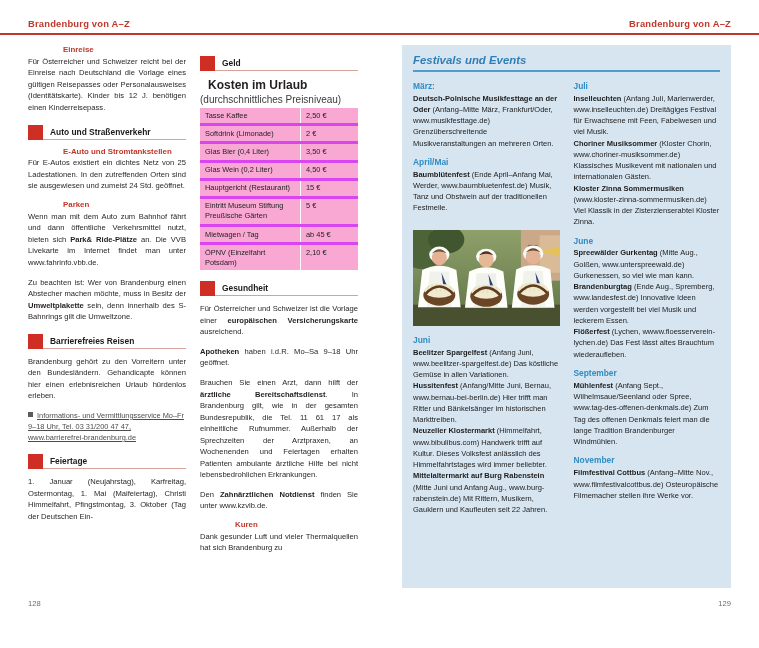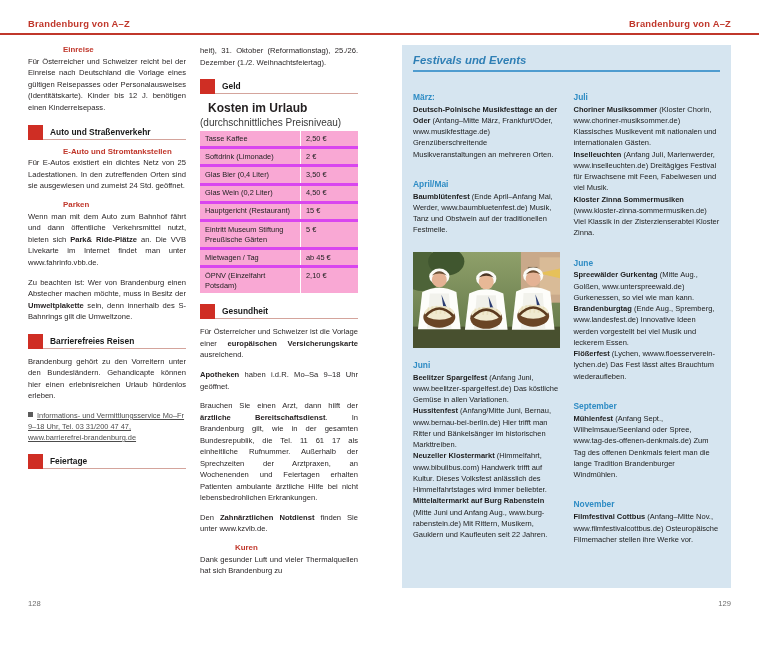--- a/index.html
+++ b/index.html
@@ -168,21 +168,21 @@
   }
   .fest-cols {
     display: flex;
     gap: 14px;
   }
   .fest-col { width: 152px; }
   .month {
     font-size: 8.4px;
     font-weight: bold;
     color: #2f8cc4;
-    margin: 12px 0 1px 0;
+    margin: 1px 0 1px 0;
     line-height: 1.3;
   }
   .fest-p {
     font-size: 7.5px;
     line-height: 1.5;
     margin: 0 0 0 0;
     color: #1d1d1d;
   }
   .fest-p + .fest-p { margin-top: 0; }
   .fest-gap { height: 7px; }
@@ -240,25 +240,25 @@
           <span class="marker"></span>
           <span class="htext">Barrierefreies Reisen</span>
         </div>
         <p class="body">Brandenburg gehört zu den Vorreitern unter den Bundesländern. Gehandicapte können hier einen erlebnisreichen Urlaub hürdenlos erleben.</p>
         <p class="bulleted"><span class="sq"></span><span>Informations- und Vermittlungsservice Mo–Fr 9–18 Uhr, Tel. 03 31/200 47 47, www.barrierefrei-brandenburg.de</span></p>
 
         <div class="secthead">
           <span class="marker"></span>
           <span class="htext">Feiertage</span>
         </div>
+        <p class="body">1. Januar (Neujahrstag), Karfreitag, Ostermontag, 1. Mai (Maifeiertag), Christi Himmelfahrt, Pfingstmontag, 3. Oktober (Tag der Deutschen Ein-</p>
       </div>
 
       <div class="col">
 
-        <p class="body">heit), 31. Oktober (Reformationstag), 25./26. Dezember (1./2. Weihnachtsfeiertag).</p>
 
         <div class="secthead">
           <span class="marker"></span>
           <span class="htext">Geld</span>
         </div>
 
         <div class="table-title">Kosten im Urlaub</div>
         <div class="table-sub">(durchschnittliches Preisniveau)</div>
         <table class="prices">
           <tbody id="price-rows">
@@ -412,22 +412,22 @@
               </div>
               <div class="month">Juni</div>
               <p class="fest-p"><b>Beelitzer Spargelfest</b><span> (Anfang Juni, www.beelitzer-spargelfest.de) Das köstliche Gemüse in allen Variationen.</span></p>
               <p class="fest-p"><b>Hussitenfest</b><span> (Anfang/Mitte Juni, Bernau, www.bernau-bei-berlin.de) Hier trifft man Ritter und Bänkelsänger im historischen Markttreiben.</span></p>
               <p class="fest-p"><b>Neuzeller Klostermarkt</b><span> (Himmelfahrt, www.bibulibus.com) Handwerk trifft auf Kultur. Dieses Volksfest anlässlich des Himmelfahrtstages wird immer beliebter.</span></p>
               <p class="fest-p"><b>Mittelaltermarkt auf Burg Rabenstein</b><span> (Mitte Juni und Anfang Aug., www.burg-rabenstein.de) Mit Rittern, Musikern, Gauklern und Kaufleuten seit 22 Jahren.</span></p>
               <div class="fest-gap"></div>
             </div>
           <div class="fest-col" id="fest-col-2">
               <div class="month">Juli</div>
+              <p class="fest-p"><b>Inselleuchten</b><span> (Anfang Juli, Marienwerder, www.inselleuchten.de) Dreitägiges Festival für Erwachsene mit Feen, Fabelwesen und viel Musik.</span></p>
               <p class="fest-p"><b>Choriner Musiksommer</b><span> (Kloster Chorin, www.choriner-musiksommer.de) Klassisches Musikevent mit nationalen und internationalen Gästen.</span></p>
-              <p class="fest-p"><b>Inselleuchten</b><span> (Anfang Juli, Marienwerder, www.inselleuchten.de) Dreitägiges Festival für Erwachsene mit Feen, Fabelwesen und viel Musik.</span></p>
               <p class="fest-p"><b>Kloster Zinna Sommermusiken</b><span> (www.kloster-zinna-sommermusiken.de) Viel Klassik in der Zisterzienserabtei Kloster Zinna.</span></p>
               <div class="fest-gap"></div>
               <div class="month">June</div>
               <p class="fest-p"><b>Spreewälder Gurkentag</b><span> (Mitte Aug., Golßen, www.unterspreewald.de) Gurkenessen, so viel wie man kann.</span></p>
               <p class="fest-p"><b>Brandenburgtag</b><span> (Ende Aug., Spremberg, www.landesfest.de) Innovative Ideen werden vorgestellt bei viel Musik und leckerem Essen.</span></p>
               <p class="fest-p"><b>Flößerfest</b><span> (Lychen, wwww.floesserverein-lychen.de) Das Fest lässt altes Brauchtum wiederaufleben.</span></p>
               <div class="fest-gap"></div>
               <div class="month">September</div>
               <p class="fest-p"><b>Mühlenfest</b><span> (Anfang Sept., Wilhelmsaue/Seenland oder Spree, www.tag-des-offenen-denkmals.de) Zum Tag des offenen Denkmals feiert man die lange Tradition Brandenburger Windmühlen.</span></p>
               <div class="fest-gap"></div>

